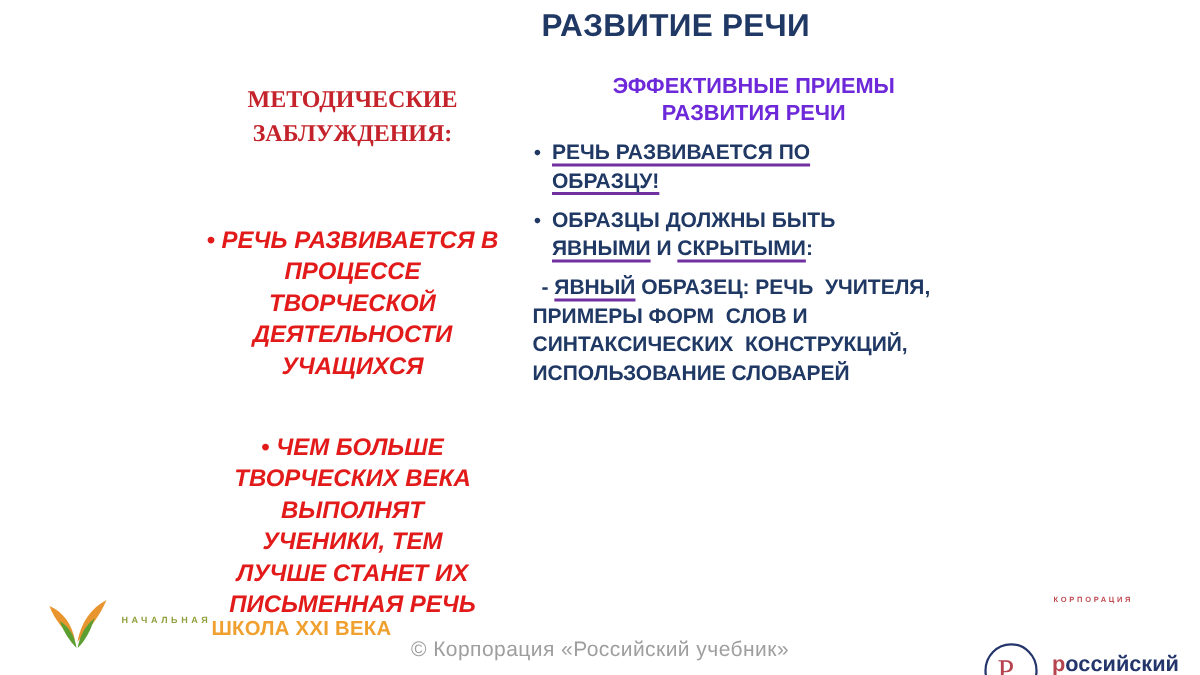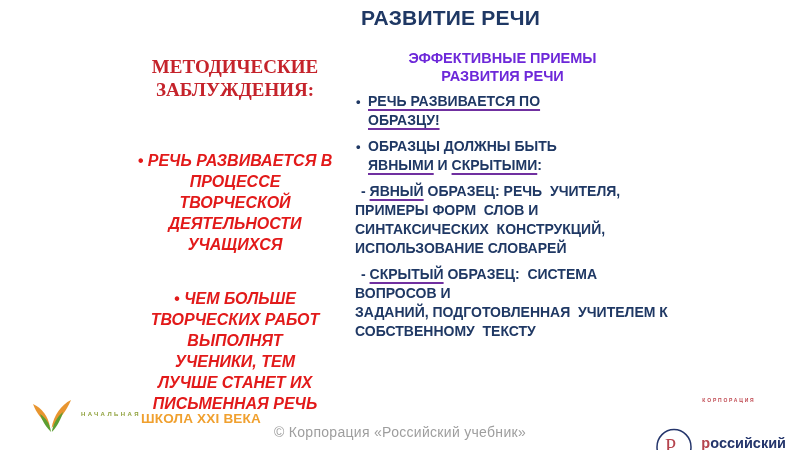--- a/index.html
+++ b/index.html
@@ -7,21 +7,21 @@
     position:relative; width:800px; height:450px; background:#ffffff; overflow:hidden;
     font-family:"Liberation Sans", sans-serif;
   }
   .title{
     position:absolute; top:6px; left:200px; width:340px; text-align:right;
     font-size:21px; font-weight:700; color:#1F3864; letter-spacing:0.2px;
   }
   
   .left-heading{
     position:absolute; top:55px; left:115px; width:240px; text-align:center;
-    font-family:"Liberation Serif", serif; font-weight:700; font-size:19px;
+    font-family:"Liberation Serif", serif; font-weight:700; font-size:16px;
     line-height:23px; color:#C5232B; white-space:pre-line;
   }
   .left-bullets{
     position:absolute; top:129px; left:110px; width:250px; text-align:center;
     color:#E21A1A; font-weight:700; font-style:italic; font-size:16px;
     line-height:21px; white-space:pre-line;
   }
   .left-bullet-item{margin-bottom:12px;}
   
   .right-heading{
@@ -75,42 +75,38 @@
 
   <div class="left-heading">МЕТОДИЧЕСКИЕ
 ЗАБЛУЖДЕНИЯ:</div>
   <div class="left-bullets">
     <div class="left-bullet-item">• РЕЧЬ РАЗВИВАЕТСЯ В
 ПРОЦЕССЕ
 ТВОРЧЕСКОЙ
 ДЕЯТЕЛЬНОСТИ
 УЧАЩИХСЯ</div>
     <div class="left-bullet-item">• ЧЕМ БОЛЬШЕ
-ТВОРЧЕСКИХ РАБОТ
+ТВОРЧЕСКИХ ВЕКА
 ВЫПОЛНЯТ
 УЧЕНИКИ, ТЕМ
 ЛУЧШЕ СТАНЕТ ИХ
 ПИСЬМЕННАЯ РЕЧЬ</div>
   </div>
 
   <div class="right-heading">ЭФФЕКТИВНЫЕ ПРИЕМЫ
 РАЗВИТИЯ РЕЧИ</div>
   <div class="right-items">
       <div class="r-item bullet"><span class="r-bullet">•</span><span class="u">РЕЧЬ РАЗВИВАЕТСЯ ПО
 ОБРАЗЦУ!</span></div>
       <div class="r-item bullet"><span class="r-bullet">•</span><span>ОБРАЗЦЫ ДОЛЖНЫ БЫТЬ
 </span><span class="u">ЯВНЫМИ</span><span> И </span><span class="u">СКРЫТЫМИ</span><span>:</span></div>
       <div class="r-item dash"><span>- </span><span class="u">ЯВНЫЙ</span><span> ОБРАЗЕЦ: РЕЧЬ  УЧИТЕЛЯ,
 ПРИМЕРЫ ФОРМ  СЛОВ И
 СИНТАКСИЧЕСКИХ  КОНСТРУКЦИЙ,
 ИСПОЛЬЗОВАНИЕ СЛОВАРЕЙ</span></div>
-      <div class="r-item dash"><span>- </span><span class="u">СКРЫТЫЙ</span><span> ОБРАЗЕЦ:  СИСТЕМА
-ВОПРОСОВ И
-ЗАДАНИЙ, ПОДГОТОВЛЕННАЯ  УЧИТЕЛЕМ К
-СОБСТВЕННОМУ  ТЕКСТУ</span></div>
     </div>
 
   <div class="copyright">© Корпорация «Российский учебник»</div>
 
   <div class="logo-left">
     <svg width="44" height="38" viewBox="0 0 44 38">
       <path d="M3 5 C12 9 18 17 20 28 C14 23 6 14 3 5 Z" fill="#E8952F"></path>
       <path d="M41 1 C31 6 24 16 21.5 29 C29 21 37 11 41 1 Z" fill="#E8952F"></path>
       <path d="M10 15 C16 19 20 25 21 33 C17 29 12 22 10 15 Z" fill="#5C9E31"></path>
       <path d="M33 13 C27 18 23 25 21.8 33 C27 28 31 20 33 13 Z" fill="#5C9E31"></path>

